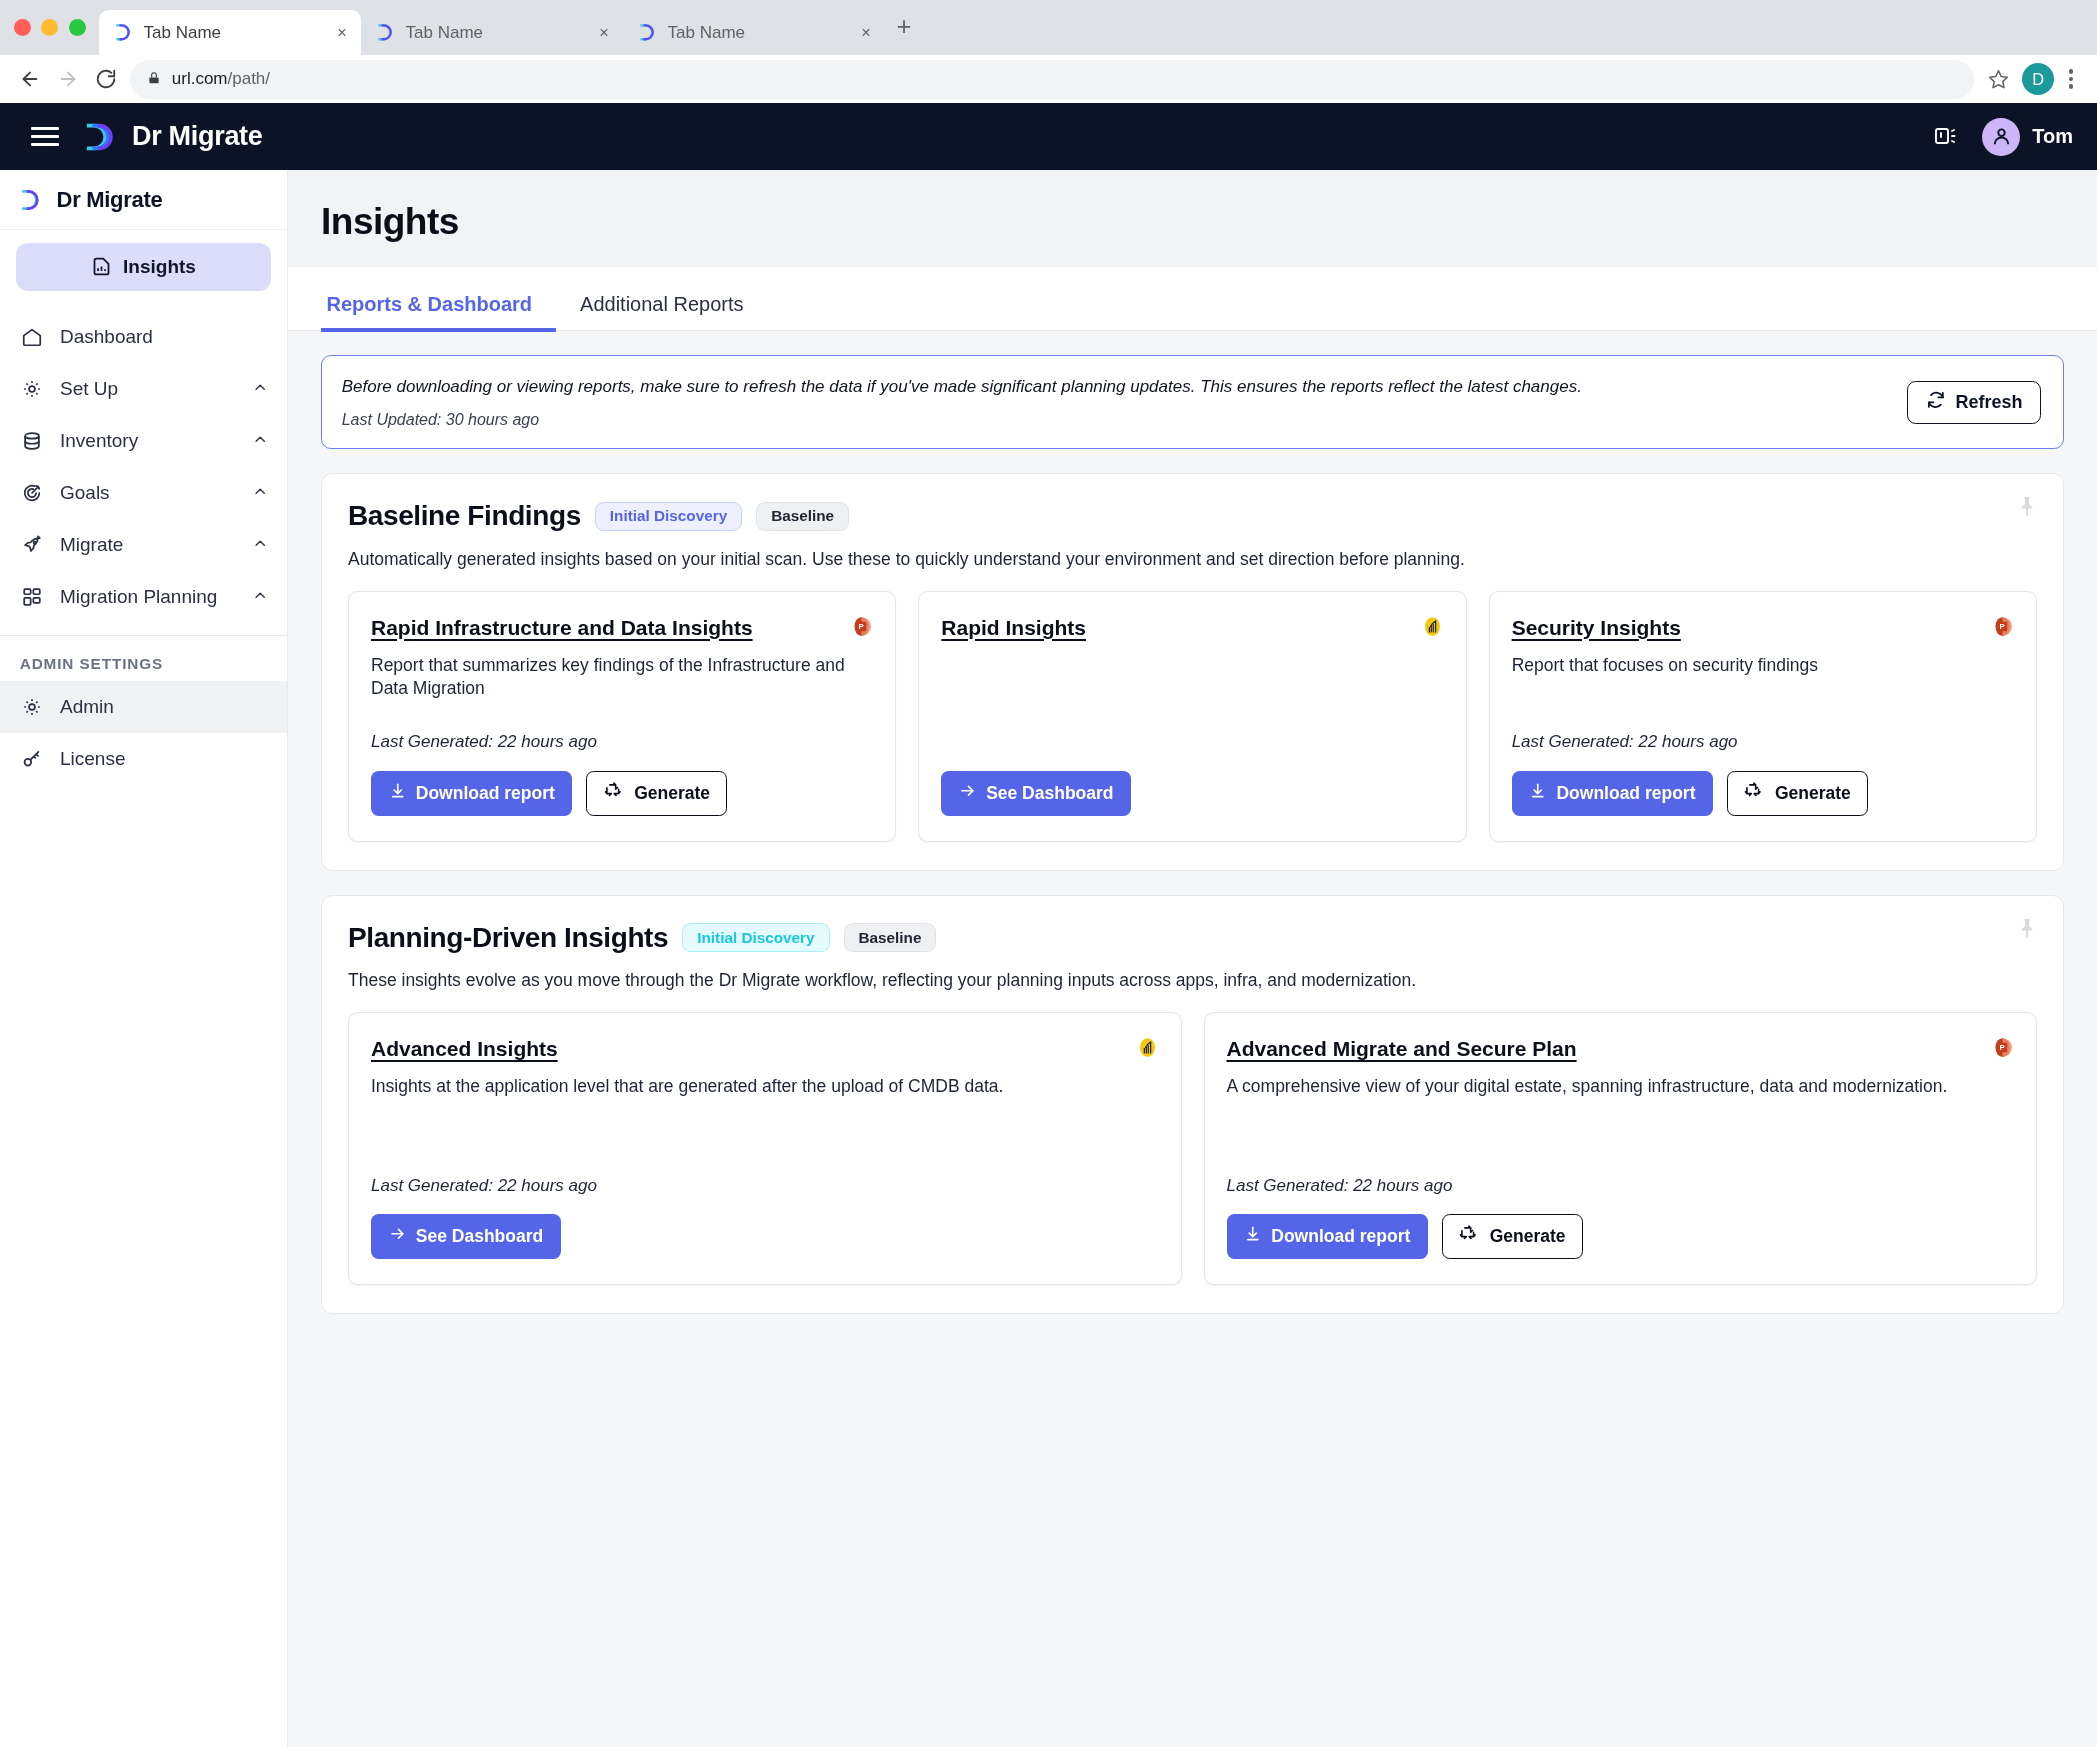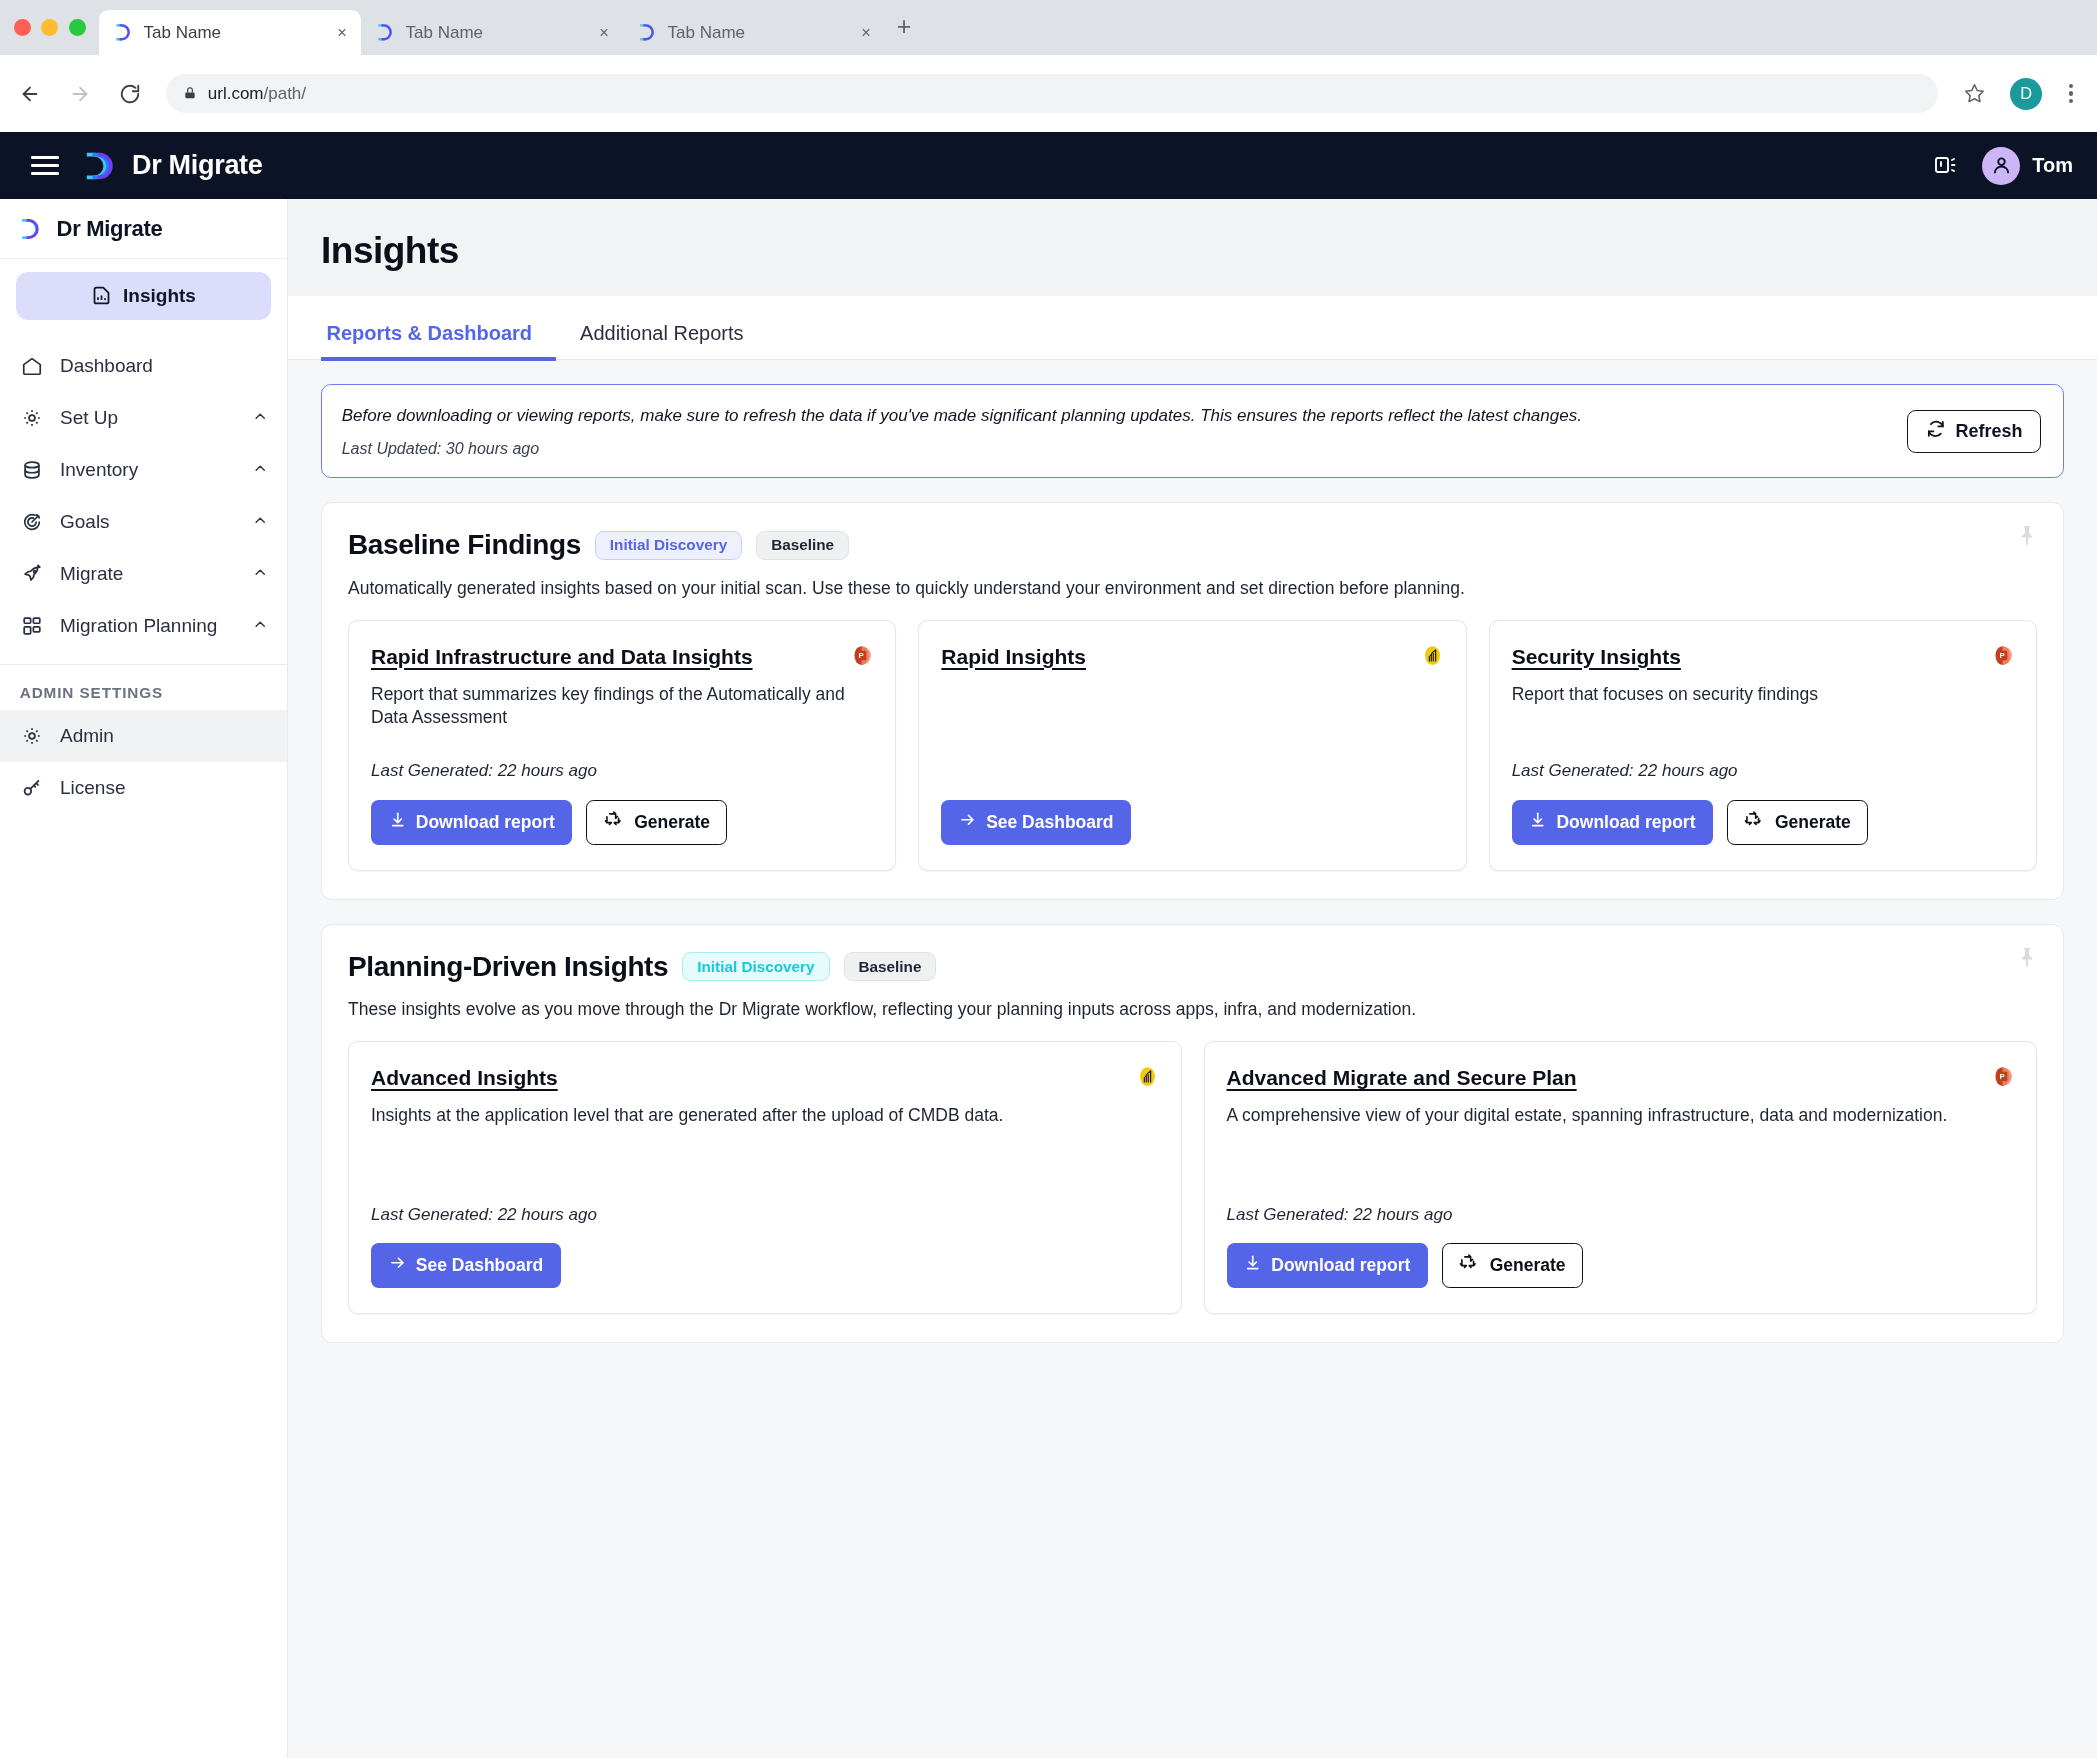--- a/index.html
+++ b/index.html
@@ -36,26 +36,26 @@
     position: relative;
   }
   .tab.active { background: #ffffff; }
   .tab-fav { width: 21px; height: 21px; flex: 0 0 21px; display:flex; align-items:center; justify-content:center; }
   .tab-title { font-size: 17px; color: #3c4043; white-space: nowrap; overflow: hidden; flex: 1; }
   .tab.inactive .tab-title { color: #5f6368; }
   .tab-close { font-size: 16.4px; color: #5f6368; line-height: 1; padding-left: 5.5px; }
   .newtab { font-size: 25px; color: #5f6368; line-height: 1; padding: 0 0 16.4px 12px; font-weight: 300; }
 
   .toolbar {
-    height: 77px;
+    height: 48px;
     background: #ffffff;
     display: flex;
     align-items: center;
     padding: 0 19.7px 0 16.4px;
-    gap: 22px;
+    gap: 10px;
   }
   .nav-btn { width: 28px; height: 28px; display:flex; align-items:center; justify-content:center; color:#5f6368; }
   .urlbar {
     flex: 1;
     height: 39px;
     background: #f1f3f4;
     border-radius: 19.7px;
     display: flex;
     align-items: center;
     padding: 0 16.4px;
@@ -584,21 +584,21 @@
           <div class="card third">
             <span class="file-icon">
               <svg width="25" height="25" viewBox="0 0 32 32">
                   <ellipse cx="16" cy="16" rx="9" ry="12" fill="#c43e1c"></ellipse>
                   <path d="M16 4a12 12 0 0 1 0 24z" fill="#f08a6c" opacity="0.85"></path>
                   <rect x="9" y="10" width="13" height="12" rx="1.5" fill="#c43e1c"></rect>
                   <text x="15.5" y="19.6" font-size="10" font-weight="bold" fill="#fff" text-anchor="middle" font-family="Liberation Sans, sans-serif">P</text>
                 </svg>
             </span>
             <div class="card-title">Rapid Infrastructure and Data Insights</div>
-            <div class="card-desc">Report that summarizes key findings of the Automatically and Data Assessment</div>
+            <div class="card-desc">Report that summarizes key findings of the Infrastructure and Data Migration</div>
             <div class="card-meta">Last Generated: 22 hours ago</div>
             <div class="card-actions">
               <button class="btn-primary">
                 <span>
                   <svg width="17.5" height="17.5" viewBox="0 0 24 24" fill="none" stroke="#fff" stroke-width="2.2" stroke-linecap="round" stroke-linejoin="round">
                       <line x1="12" y1="3" x2="12" y2="15"></line>
                       <polyline points="7 11 12 16 17 11"></polyline>
                       <line x1="5" y1="20" x2="19" y2="20"></line>
                     </svg>
                 </span>

